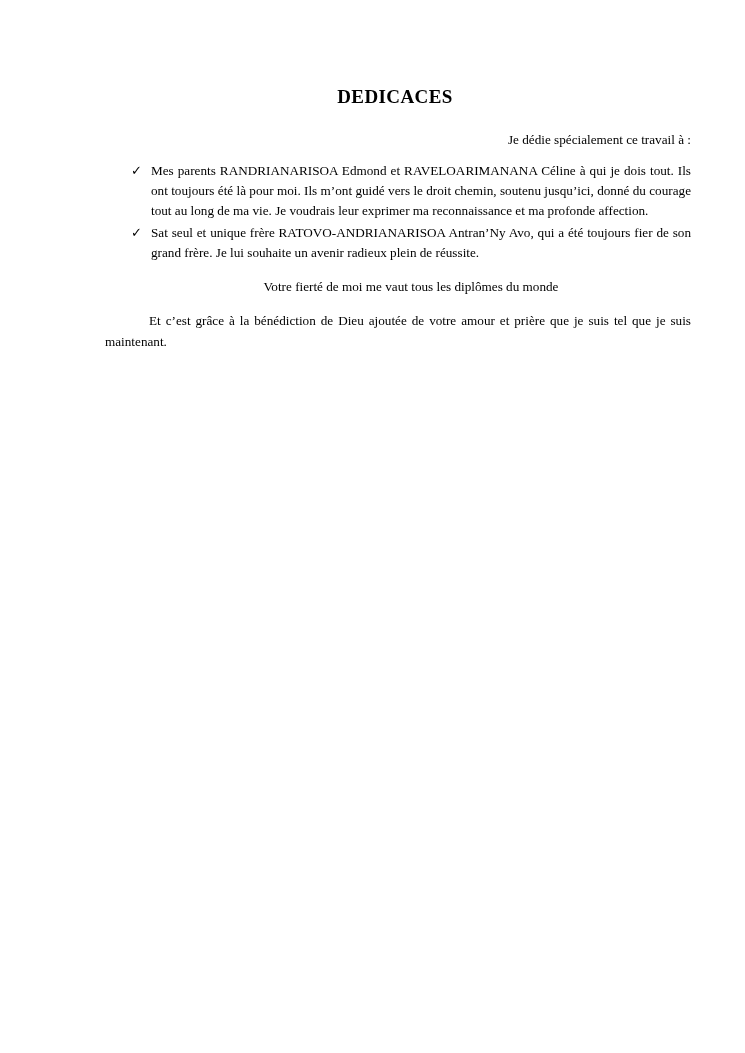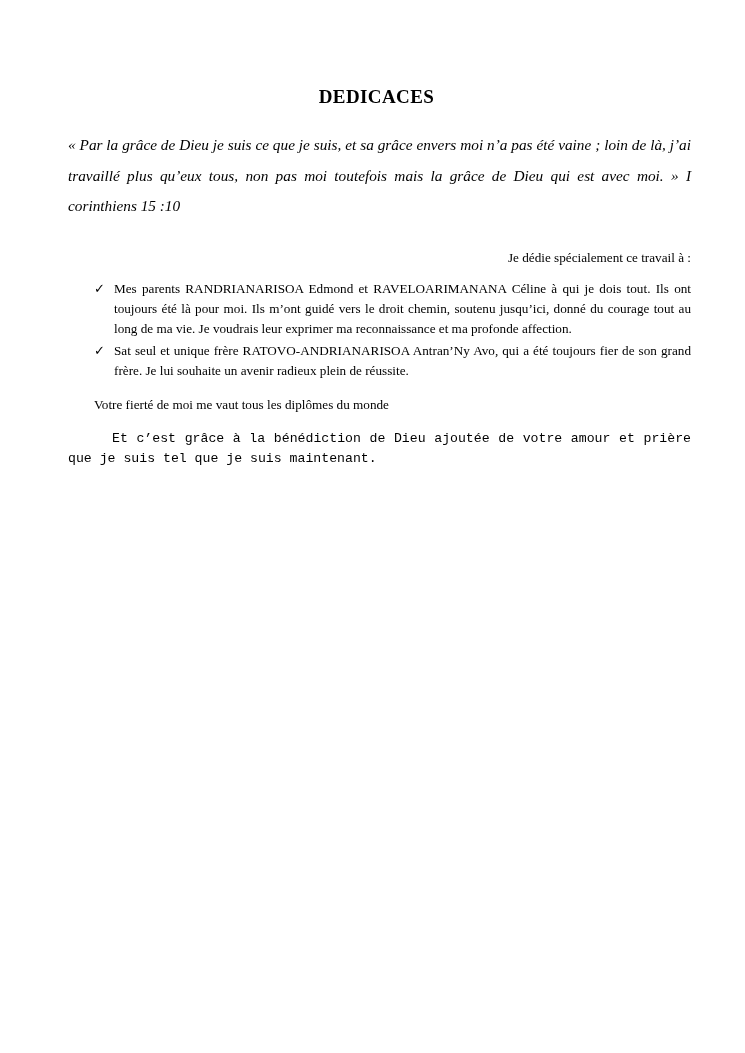--- a/index.html
+++ b/index.html
@@ -12,21 +12,21 @@
     height: 1053px;
     font-family: "Liberation Serif", serif;
     color: #000000;
     -webkit-font-smoothing: antialiased;
   }
   .page {
     position: relative;
     width: 745px;
     height: 1053px;
     box-sizing: border-box;
-    padding: 86px 54px 0 68px;
+    padding: 86px 54px 0 105px;
   }
   .doc-title {
     text-align: center;
     font-size: 19px;
     font-weight: bold;
     letter-spacing: 0.4px;
     margin: 0 0 22px 0;
     padding-right: 6px;
   }
   .verse {
@@ -61,39 +61,38 @@
     position: absolute;
     left: 26px;
     top: 0;
     font-size: 13px;
     font-family: "DejaVu Sans", sans-serif;
   }
   .closing-1 {
     font-size: 13.2px;
     line-height: 1.5;
     margin: 14px 0 0 26px;
+    text-align: center;
   }
   .closing-2 {
     font-size: 13.2px;
     line-height: 1.55;
     margin: 14px 0 0 0;
     text-indent: 44px;
     text-align: justify;
     text-justify: inter-word;
-    font-family: Liberation Mono, monospace;
   }
 </style>
 </head>
 <body>
 
 <div class="page">
 
   <h1 class="doc-title">DEDICACES</h1>
 
-  <p class="verse">« Par la grâce de Dieu je suis ce que je suis, et sa grâce envers moi n’a pas été vaine ; loin de là, j’ai travaillé plus qu’eux tous, non pas moi toutefois mais la grâce de Dieu qui est avec moi. » I corinthiens 15 :10</p>
 
   <p class="intro">Je dédie spécialement ce travail à :</p>
 
   <ul class="ded-list">
     <li>
       <span class="tick">✓</span>
       <span>Mes parents RANDRIANARISOA Edmond et RAVELOARIMANANA Céline à qui je dois tout. Ils ont toujours été là pour moi. Ils m’ont  guidé vers le droit chemin, soutenu jusqu’ici, donné du courage tout au long de ma vie. Je voudrais leur exprimer ma reconnaissance et ma profonde affection.</span>
     </li>
     <li>
       <span class="tick">✓</span>

